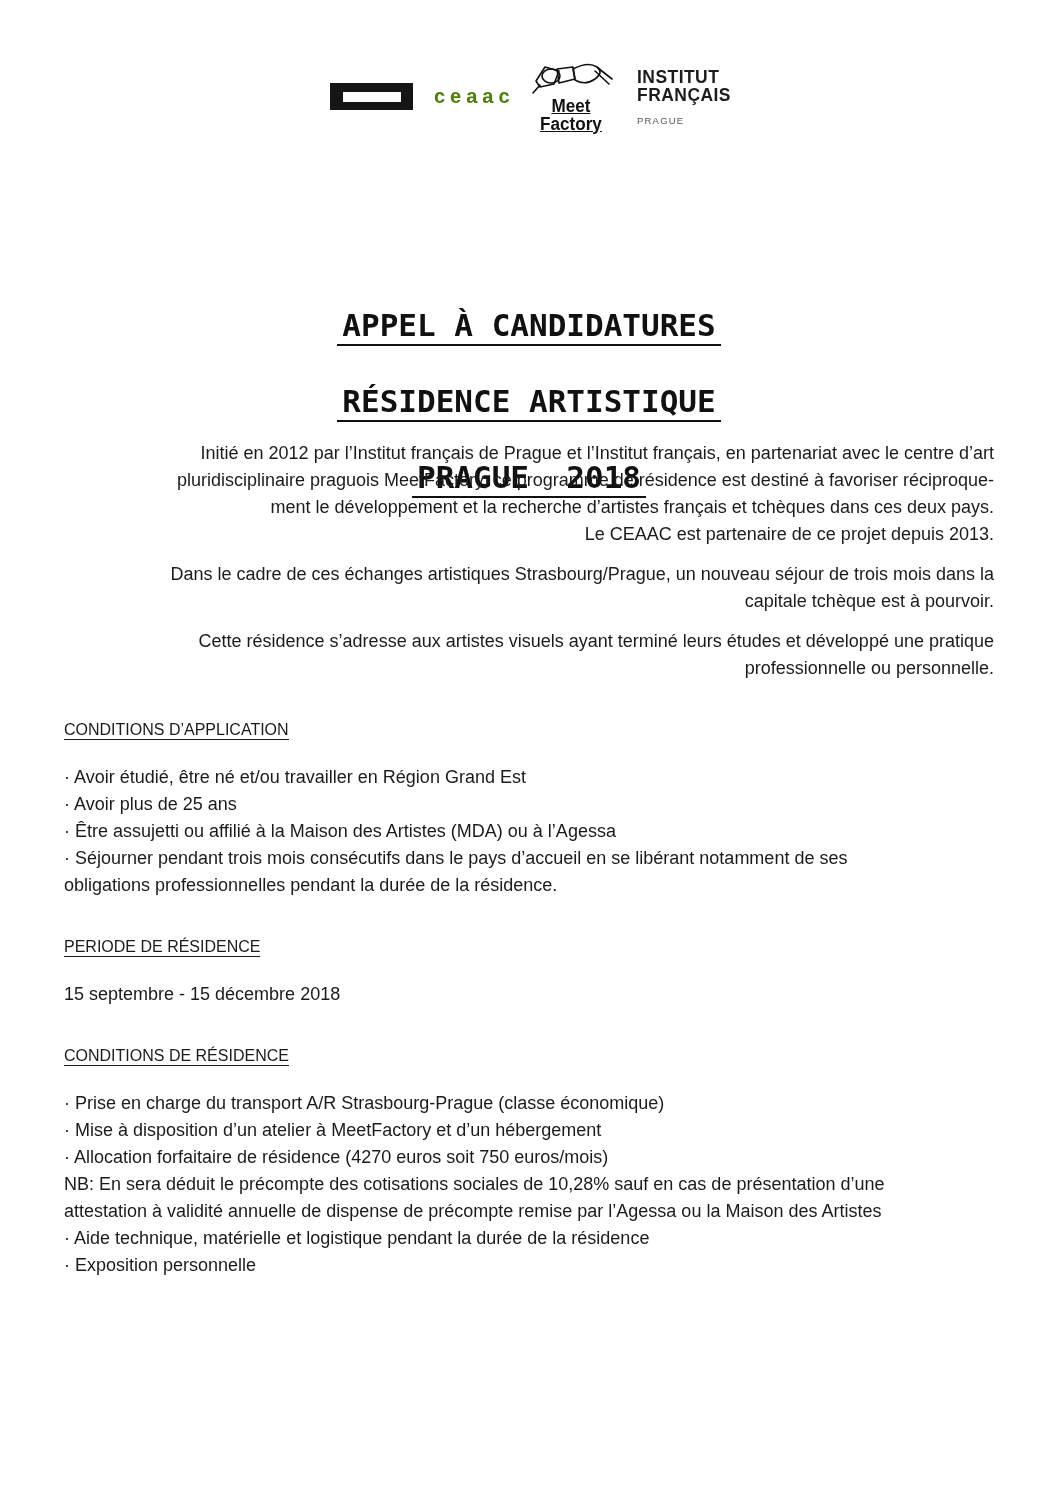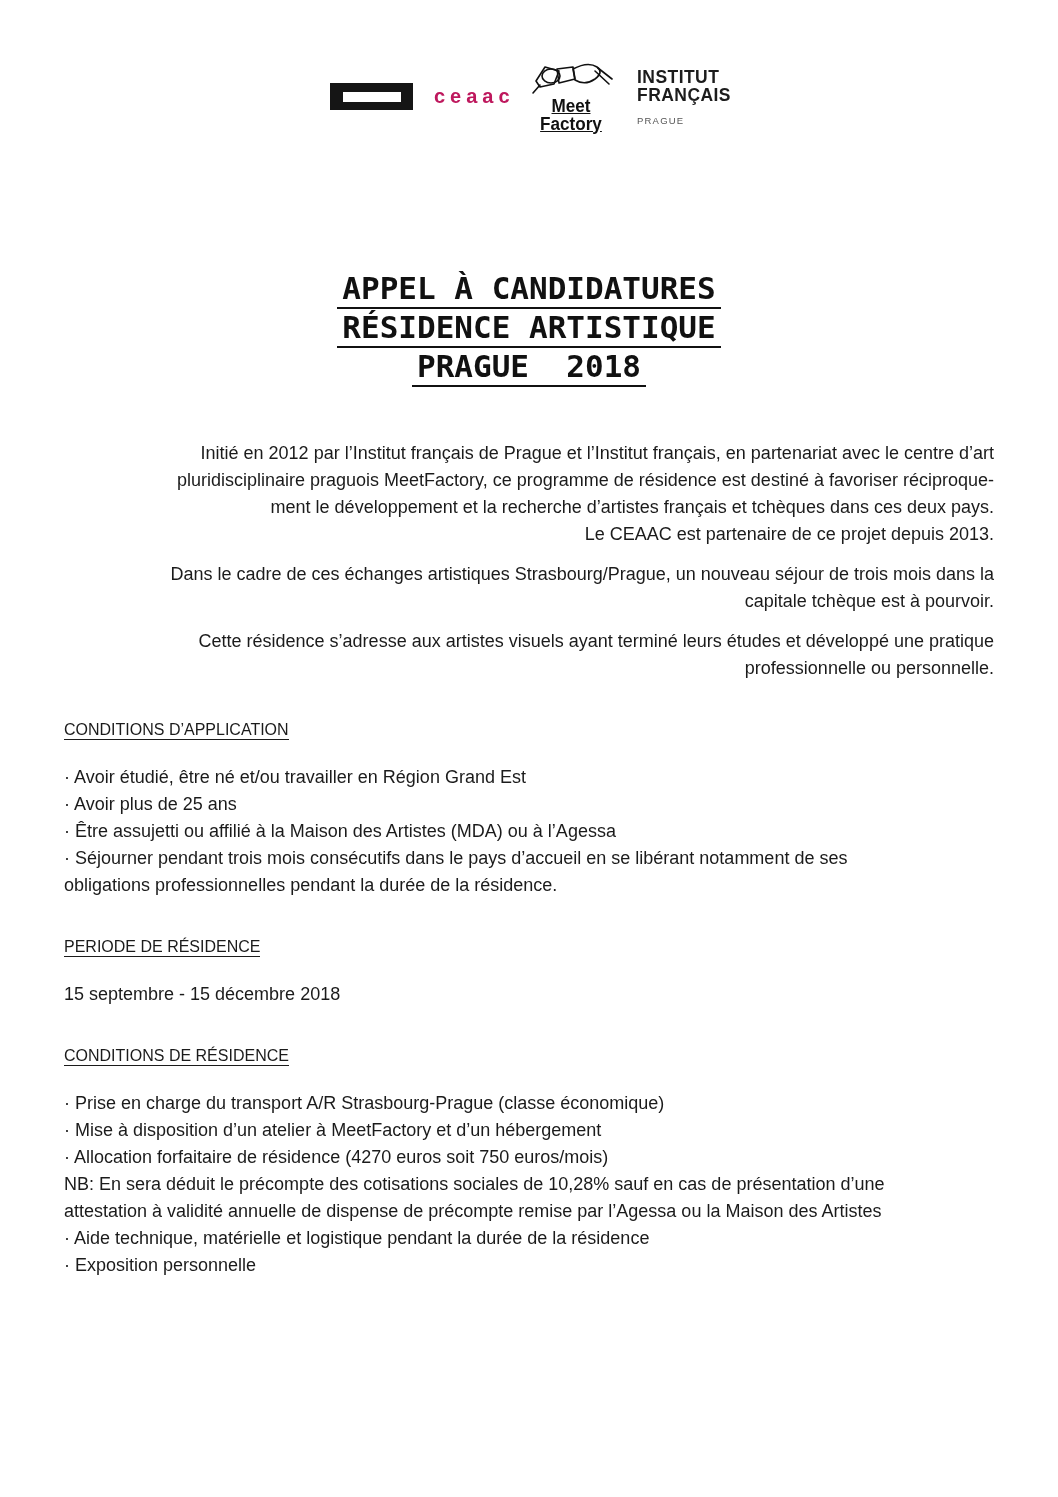--- a/index.html
+++ b/index.html
@@ -18,21 +18,21 @@
 
   .logo-bar {
     position: absolute; left: 330px; top: 83px;
     width: 83px; height: 27px; background: #151515;
     display: flex; align-items: center; justify-content: center;
   }
   .logo-bar-inner { width: 58px; height: 10px; background: #ffffff; }
 
   .logo-ceaac {
     position: absolute; left: 434px; top: 85px;
-    font-size: 20px; font-weight: bold; letter-spacing: 5px; color: #be185d;
+    font-size: 20px; font-weight: bold; letter-spacing: 5px; color: #4d7c0f;
   }
 
   .logo-mf {
     position: absolute; left: 521px; top: 60px; width: 100px;
     text-align: center; color: #111; text-decoration: underline;
   }
   .logo-mf svg { display: block; margin: 0 auto; }
   .mf-text {
     font-size: 18px; font-weight: bold; line-height: 17.5px;
     transform: scaleX(0.95); transform-origin: center top;
@@ -45,21 +45,21 @@
   }
   .if-sub { font-size: 9.5px; letter-spacing: 1.2px; color: #555; margin-top: 11px; }
 
   
   .title {
     position: absolute; top: 270px; left: 0; width: 100%;
     margin: 0; text-align: center; font-weight: bold;
     font-family: "DejaVu Sans Mono", monospace;
     font-size: 31px; line-height: 37px; color: #111;
   }
-  .title .tline { display: block; }
+  .title .tline { display: block; margin-top: 37px; }
   .title .tline span {
     display: inline-block; white-space: pre;
     border-bottom: 2.5px solid #111; padding: 0 5px 0px 5px;
   }
 
   
   .content {
     position: absolute; left: 64px; top: 440px; width: 930px;
     font-size: 18px; line-height: 27px; color: #1b1b1b;
   }

